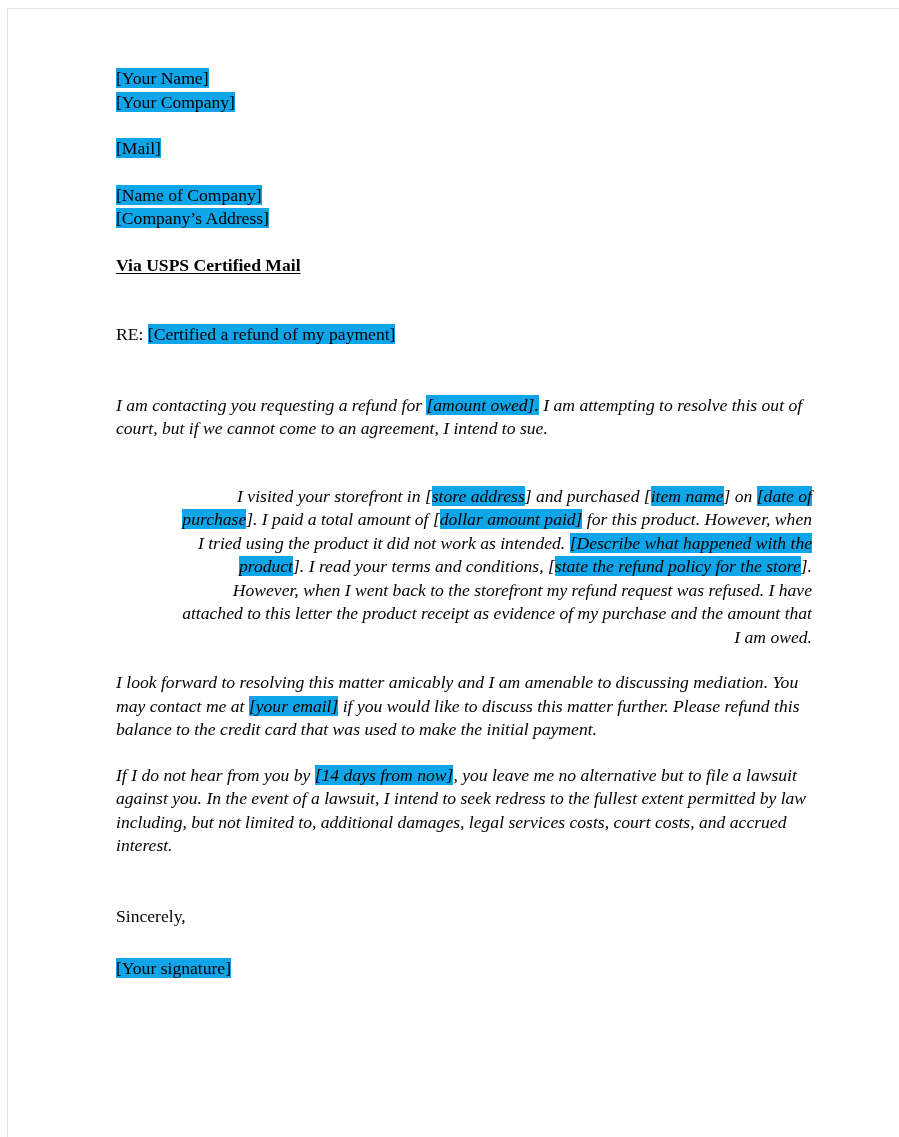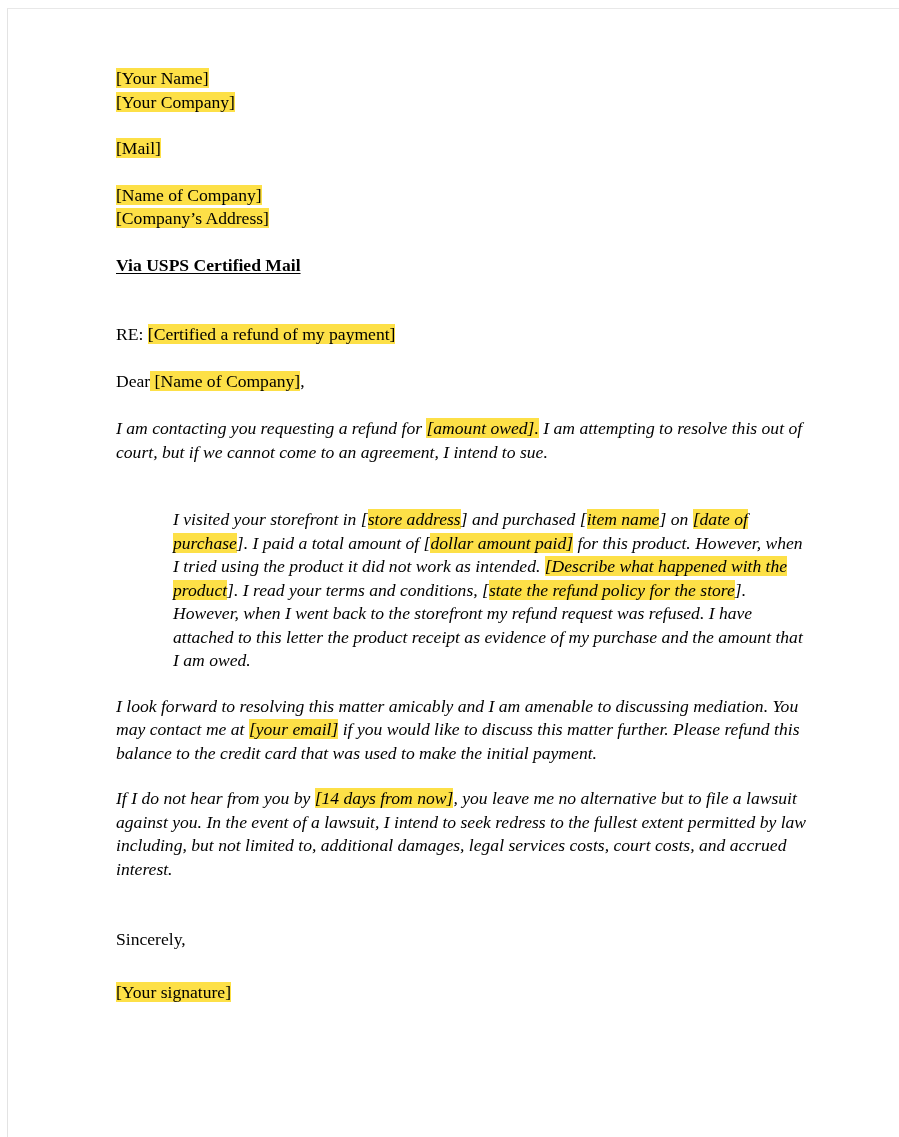--- a/index.html
+++ b/index.html
@@ -39,23 +39,24 @@
     margin: 0;
   }
   .para {
     text-align: left;
     margin-bottom: 0;
     font-style: italic;
   }
   .block-indent {
     margin-left: 57px;
     width: 639px;
+    text-align: right;
   }
   .hl {
-    background-color: #fde047;
+    background-color: #0ea5e9;
     margin-top: 31px;
   }
   .underline {
     text-decoration: underline;
     text-underline-offset: 2px;
     font-weight: bold;
   }
   .gap-xs { height: 22px; }
   .gap-sm { height: 23px; }
   .gap-md { height: 24px; }
@@ -90,21 +91,20 @@
     <div class="gap-sm"></div>
 
     <div class="line"><span class="underline">Via USPS Certified Mail</span></div>
 
     <div class="gap-lg"></div>
 
     <div class="line"><span>RE: </span><span class="hl">[Certified a refund of my payment]</span></div>
 
     <div class="gap-sm"></div>
 
-    <div class="line"><span>Dear</span><span class="hl"> [Name of Company]</span><span>,</span></div>
 
     <div class="gap-md"></div>
 
     <div class="para"><span>I am contacting you requesting a refund for </span><span class="hl">[amount owed].</span><span> I am attempting to resolve this out of court, but if we cannot come to an agreement, I intend to sue.</span></div>
 
     <div class="gap-xs"></div>
 
 
     <div class="gap-xs"></div>
 

